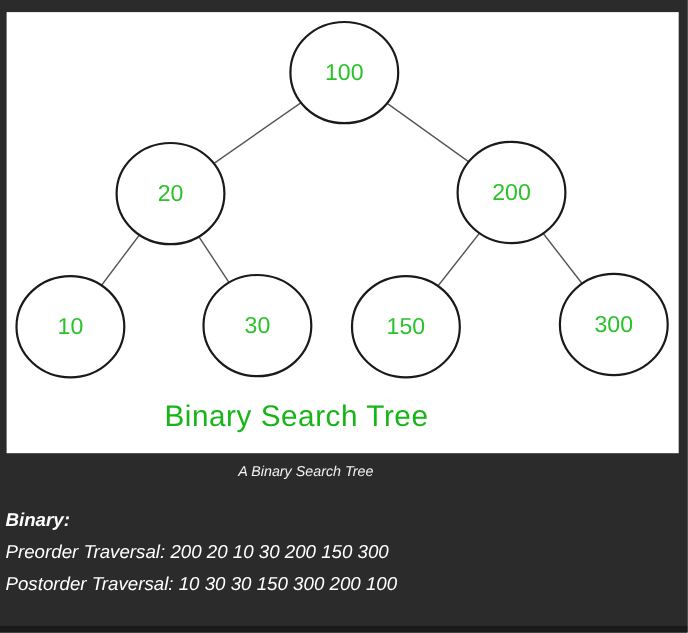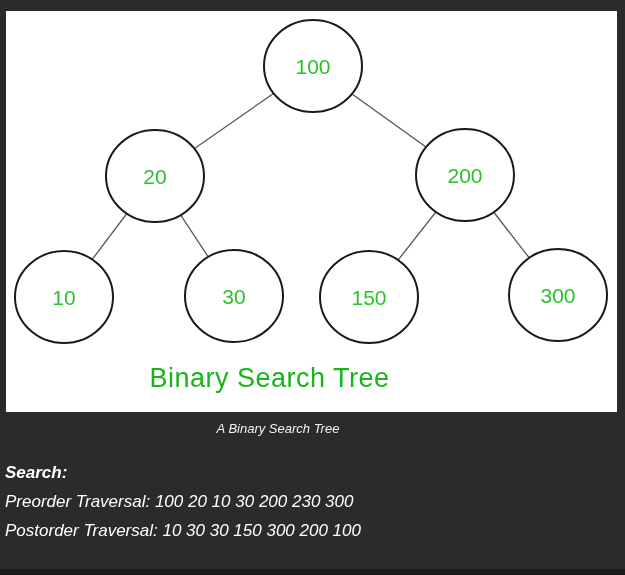--- a/index.html
+++ b/index.html
@@ -118,20 +118,20 @@
           <ellipse cx="552" cy="284" rx="49" ry="46" fill="#ffffff" stroke="#1a1a1a" stroke-width="2"></ellipse>
           <text x="552" y="284" text-anchor="middle" dominant-baseline="central" fill="#2bc22b" font-size="21" font-family="&quot;Liberation Sans&quot;, sans-serif">300</text>
         </g>
       </svg>
     <div class="figure-title" style="color: rgb(23, 181, 23);">Binary Search Tree</div>
   </div>
 
   <div class="figure-caption">A Binary Search Tree</div>
 
   <div class="output-block">
-    <div class="output-heading">Search:</div>
-    <div class="output-line">Preorder Traversal: 100 20 10 30 200 230 300</div>
+    <div class="output-heading">Binary:</div>
+    <div class="output-line">Preorder Traversal: 200 20 10 30 200 150 300</div>
     <div class="output-line">Postorder Traversal: 10 30 30 150 300 200 100</div>
   </div>
 
   <div class="bottom-bar"></div>
 
 </div>
 
 </body></html>

